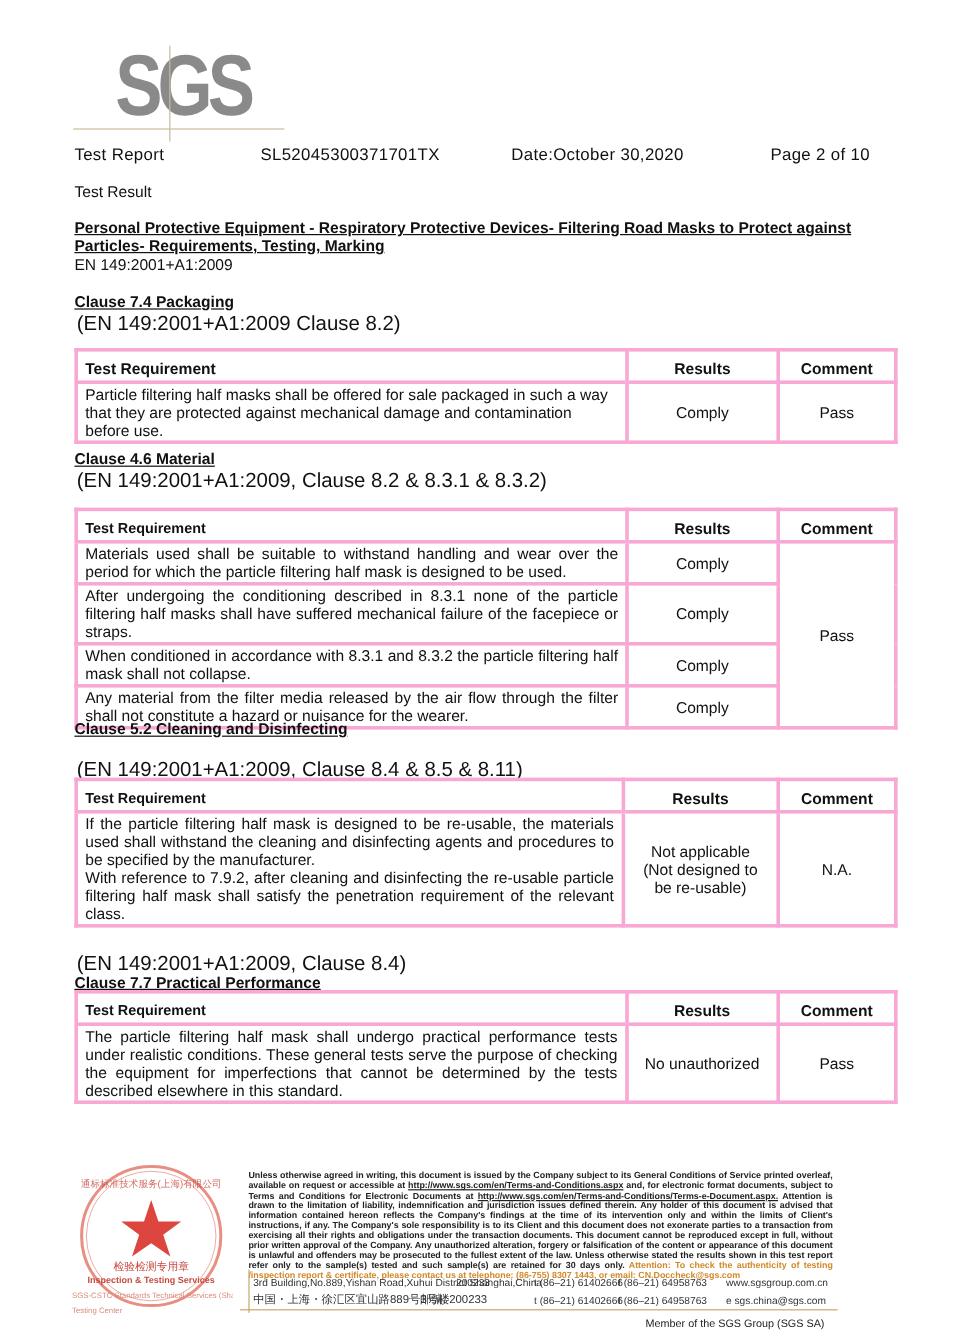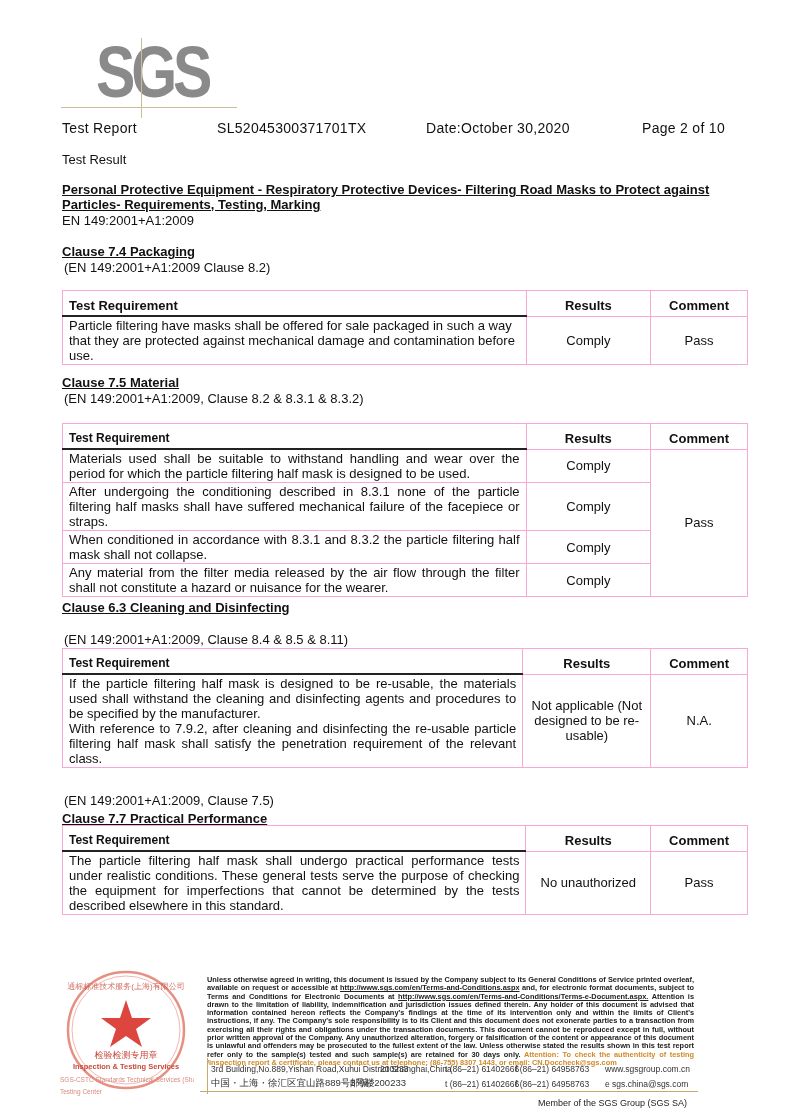--- a/index.html
+++ b/index.html
@@ -21,25 +21,25 @@
   .hdr-3 { left: 426px; }
   .hdr-4 { left: 642px; }
 
   .test-result { left: 62px; top: 152px; font-size: 13px; }
 
   .main-title { left: 62px; top: 182px; width: 680px; font-size: 13px; font-weight: bold;
                 text-decoration: underline; line-height: 15px; }
   .std { left: 62px; top: 213px; font-size: 13px; }
 
   .clause-title { left: 62px; font-size: 13px; font-weight: bold; text-decoration: underline; }
-  .clause-ref { left: 64px; font-size: 13px; }
+  .clause-ref { left: 64px; font-size: 17px; }
 
   table.req { position: absolute; left: 62px; width: 686px; border-collapse: collapse;
               font-size: 13px; line-height: 15px; }
-  table.req td, table.req th { border: 1px solid #f9a8d4; padding: 0 6px; vertical-align: middle; margin-top: 10px; }
+  table.req td, table.req th { border: 3px solid #f9a8d4; padding: 0 6px; vertical-align: middle; margin-top: 10px; }
   table.req th { font-weight: bold; height: 20px; padding-top: 4px; }
   table.req th.col-req { font-size: 12px; border-bottom: 2px solid #222; }
   table.req .c1 { width: 453px; text-align: justify; }
   table.req .c2 { width: 112px; text-align: center; }
   table.req .c3 { width: 84px; text-align: center; }
   table.req td.c1 { padding: 1px 6px; }
 
   
   .seal { left: 58px; top: 966px; width: 136px; height: 136px; }
   .disclaimer { left: 207px; top: 976px; width: 487px; font-size: 7.4px; line-height: 8.3px;
@@ -77,28 +77,28 @@
 <div class="abs clause-title" style="top:244px;">Clause 7.4 Packaging</div>
 <div class="abs clause-ref" style="top:260px;">(EN 149:2001+A1:2009 Clause 8.2)</div>
 <table class="req" style="top:290px;">
   <tbody>
       <tr>
     <th class="c1 col-req" style="font-size:13px;">Test Requirement</th>
     <th class="c2">Results</th>
     <th class="c3">Comment</th>
   </tr>
   <tr style="height:46px;">
-    <td class="c1" style="text-align:left;">Particle filtering have masks shall be offered for sale packaged in such a way that they are protected against mechanical damage and contamination before use.</td>
+    <td class="c1" style="text-align:left;">Particle filtering half masks shall be offered for sale packaged in such a way that they are protected against mechanical damage and contamination before use.</td>
     <td class="c2">Comply</td>
     <td class="c3">Pass</td>
   </tr>
 </tbody>
   </table>
 
-<div class="abs clause-title" style="top:375px;">Clause 7.5 Material</div>
+<div class="abs clause-title" style="top:375px;">Clause 4.6 Material</div>
 <div class="abs clause-ref" style="top:391px;">(EN 149:2001+A1:2009, Clause 8.2 &amp; 8.3.1 &amp; 8.3.2)</div>
 <table class="req" style="top:423px;">
   <tbody>
       <tr>
     <th class="c1 col-req">Test Requirement</th>
     <th class="c2">Results</th>
     <th class="c3">Comment</th>
   </tr>
   <tr style="height:31px;">
     <td class="c1">Materials used shall be suitable to withstand handling and wear over the period for which the particle filtering half mask is designed to be used.</td>
@@ -113,42 +113,42 @@
     <td class="c1">When conditioned in accordance with 8.3.1 and 8.3.2 the particle filtering half mask shall not collapse.</td>
     <td class="c2">Comply</td>
   </tr>
   <tr style="height:31px;">
     <td class="c1">Any material from the filter media released by the air flow through the filter shall not constitute a hazard or nuisance for the wearer.</td>
     <td class="c2">Comply</td>
   </tr>
 </tbody>
   </table>
 
-<div class="abs clause-title" style="top:600px;">Clause 6.3 Cleaning and Disinfecting</div>
+<div class="abs clause-title" style="top:600px;">Clause 5.2 Cleaning and Disinfecting</div>
 <div class="abs clause-ref" style="top:632px;">(EN 149:2001+A1:2009, Clause 8.4 &amp; 8.5 &amp; 8.11)</div>
 <table class="req" style="top:648px;">
   <tbody>
       <tr>
     <th class="c1 col-req">Test Requirement</th>
     <th class="c2">Results</th>
     <th class="c3">Comment</th>
   </tr>
   <tr style="height:92px;">
     <td class="c1">
       <div>If the particle filtering half mask is designed to be re-usable, the materials used shall withstand the cleaning and disinfecting agents and procedures to be specified by the manufacturer.</div>
       <div>With reference to 7.9.2, after cleaning and disinfecting the re-usable particle filtering half mask shall satisfy the penetration requirement of the relevant class.</div>
     </td>
     <td class="c2" style="padding:0 8px;">Not applicable (Not designed to be re-usable)</td>
     <td class="c3">N.A.</td>
   </tr>
 </tbody>
   </table>
 
 <div class="abs clause-title" style="top:811px;">Clause 7.7 Practical Performance</div>
-<div class="abs clause-ref" style="top:793px;">(EN 149:2001+A1:2009, Clause 7.5)</div>
+<div class="abs clause-ref" style="top:793px;">(EN 149:2001+A1:2009, Clause 8.4)</div>
 <table class="req" style="top:825px;">
   <tbody>
       <tr>
     <th class="c1 col-req">Test Requirement</th>
     <th class="c2">Results</th>
     <th class="c3">Comment</th>
   </tr>
   <tr style="height:61px;">
     <td class="c1">The particle filtering half mask shall undergo practical performance tests under realistic conditions. These general tests serve the purpose of checking the equipment for imperfections that cannot be determined by the tests described elsewhere in this standard.</td>
     <td class="c2">No unauthorized</td>

